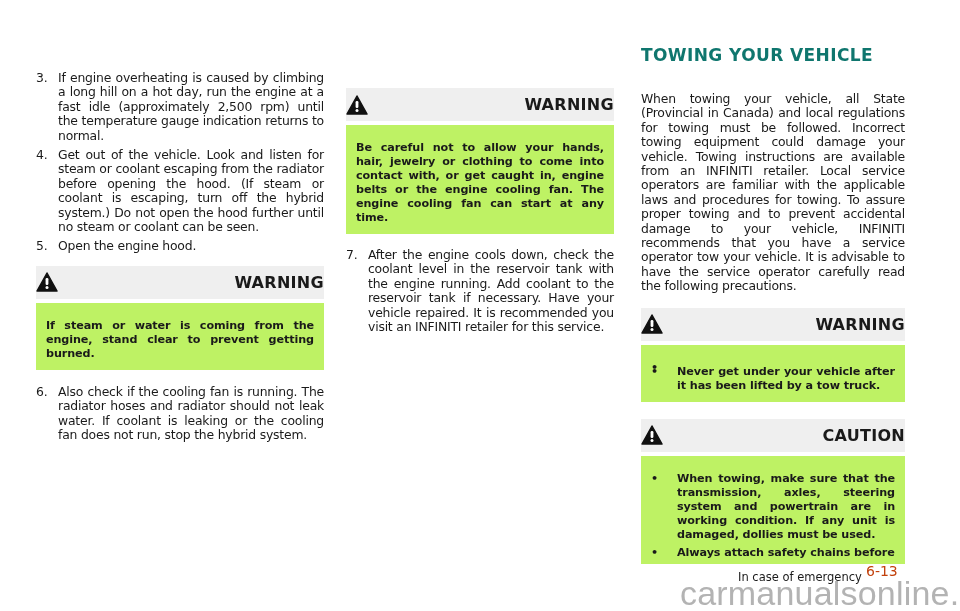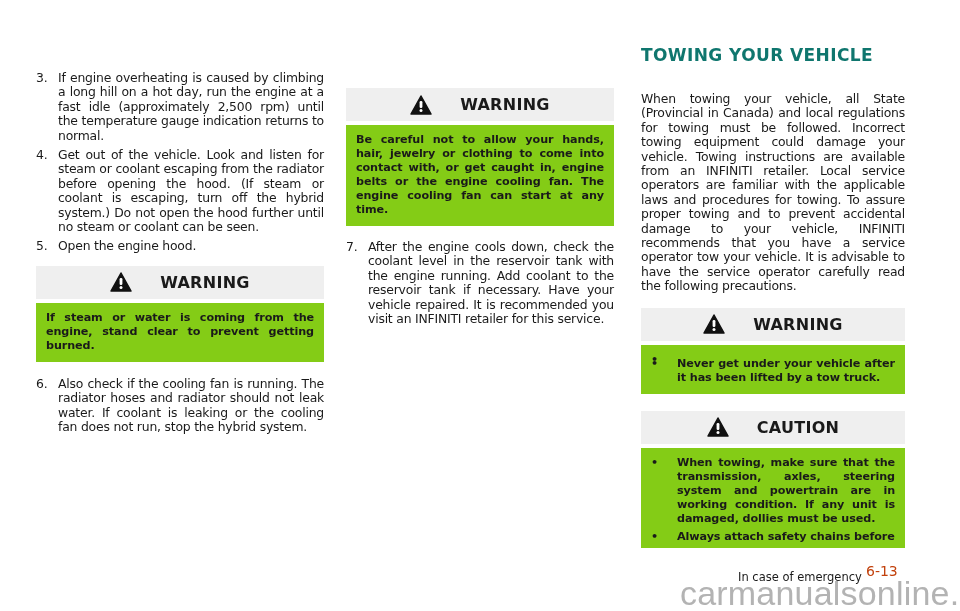--- a/index.html
+++ b/index.html
@@ -8,23 +8,23 @@
   .col { position:absolute; top:0; }
   #col1 { left:36px; width:288px; }
   #col2 { left:346px; width:268px; }
   #col3 { left:641px; width:264px; }
 
   .item { position:relative; font-size:12.4px; line-height:14.4px; text-align:justify;
           padding-left:22px; margin:0; letter-spacing:-0.2px; }
   .item .num { position:absolute; left:0; top:0; }
   .para { font-size:12.4px; line-height:14.4px; text-align:justify; margin:0; letter-spacing:-0.2px; }
 
-  .box-head { background:#efefef; height:33px; display:flex; align-items:center; justify-content:center;gap:22px; }
+  .box-head { background:#efefef; height:33px; display:flex; align-items:center; justify-content:space-between;gap:22px; }
   .box-head .ttl { font-weight:bold; font-size:16px; letter-spacing:0.3px; margin-left:6px; }
-  .box-body { background:#84cc16; margin-top:4px; padding:8px 10px 9px 10px;
+  .box-body { background:#bef264; margin-top:4px; padding:16px 10px 9px 10px;
               font-weight:bold; font-size:11.2px; line-height:14px; text-align:justify; letter-spacing:-0.1px; }
   .bullet { position:relative; padding-left:26px; margin:0 0 4px 0; }
   .bullet .dot { position:absolute; left:0; top:0; }
   .warn-icon { width:22px; height:20px; display:inline-block; }
 
   .section-title { position:absolute; left:641px; top:45px; font-weight:bold; font-size:17px;
                    letter-spacing:0.4px; color:#0f766e; }
   .footer-label { position:absolute; left:738px; top:570px; font-weight:normal; font-size:11.5px; }
   .footer-page { position:absolute; left:866px; top:563px; font-size:14px; color:#c2410c; }
   .watermark { position:absolute; left:680px; top:576px; font-family:"Liberation Sans", sans-serif;

